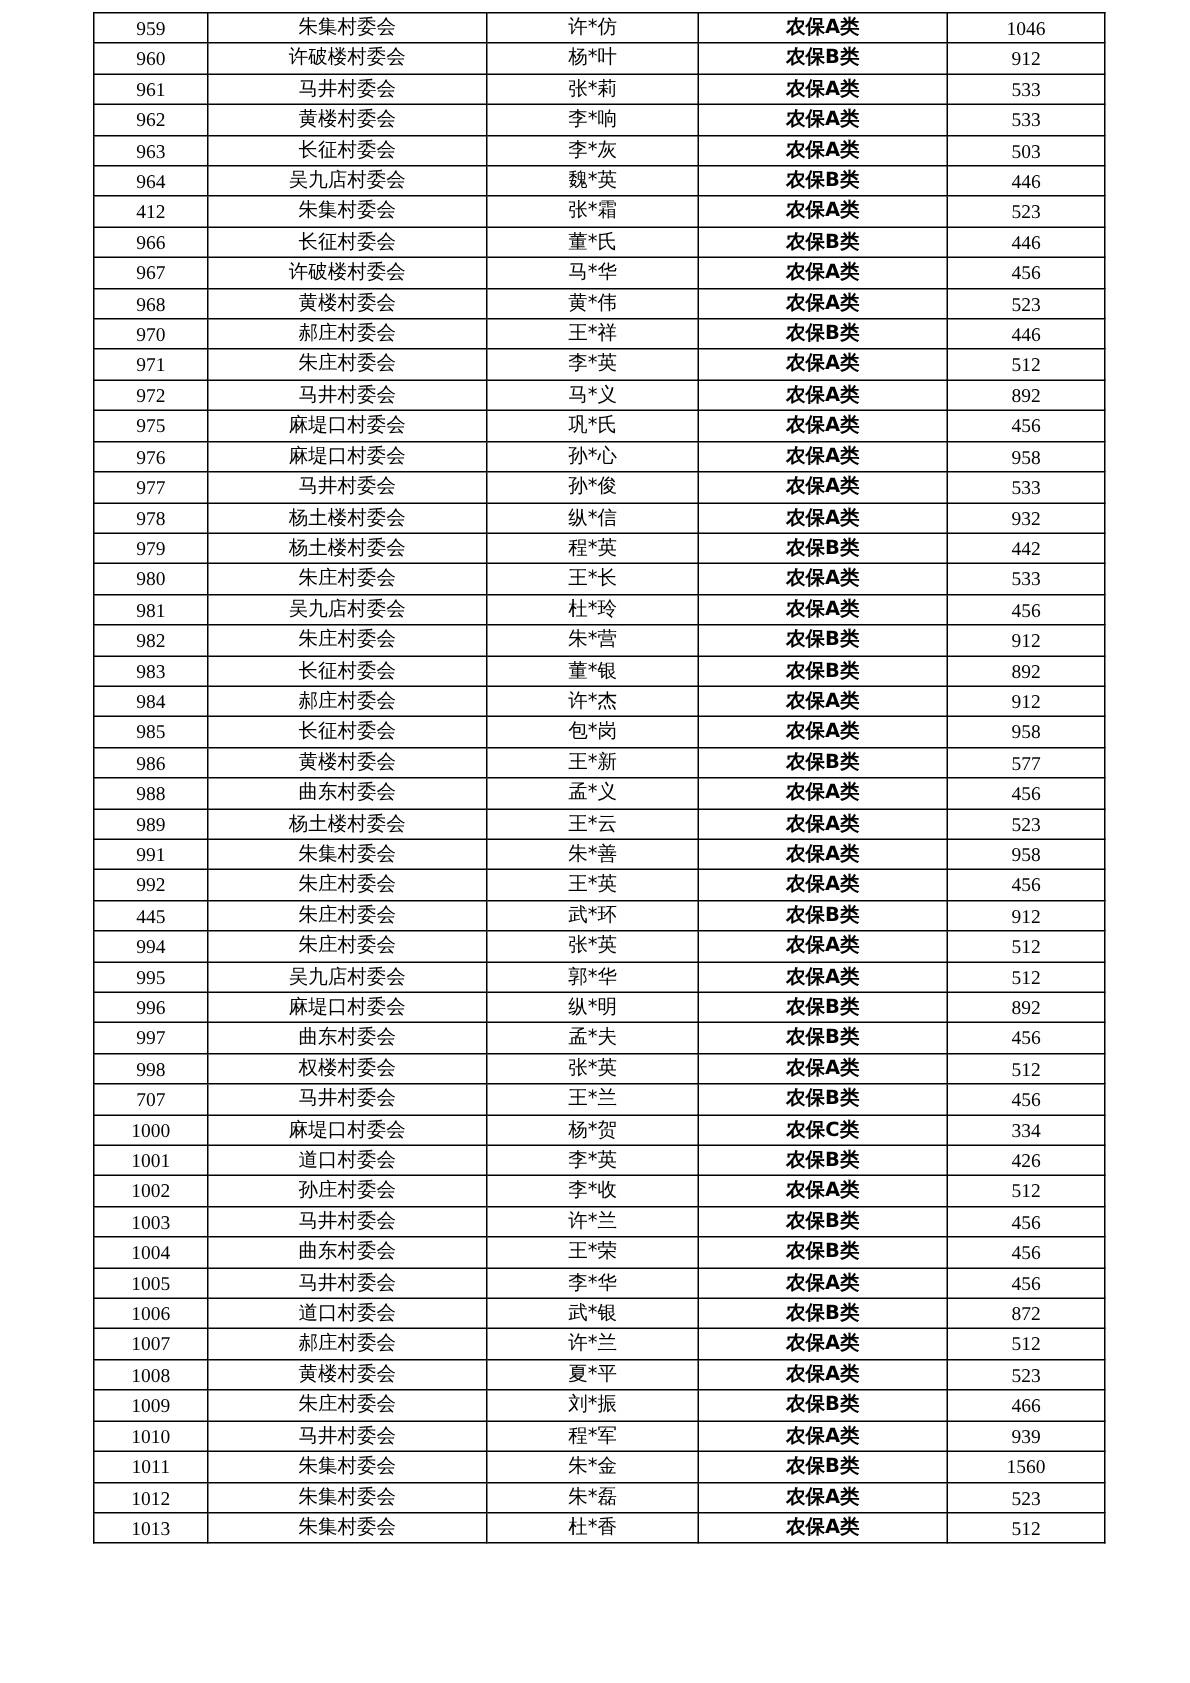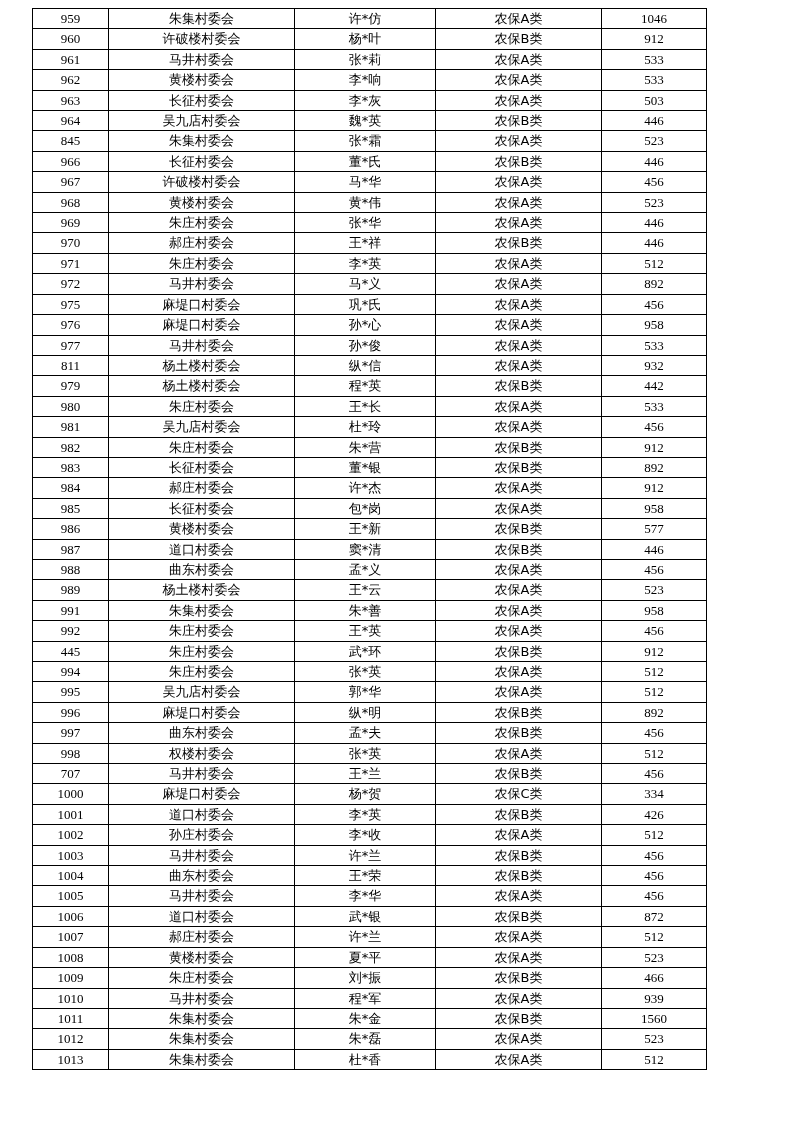--- a/index.html
+++ b/index.html
@@ -10,21 +10,21 @@
   body {
     width: 793px;
     height: 1122px;
     font-family: "Liberation Sans", sans-serif;
     color: #000000;
   }
   .page {
     width: 793px;
     height: 1122px;
     box-sizing: border-box;
-    padding: 8px 62px 0 32px;
+    padding: 8px 62px 0 62px;
     position: relative;
   }
   table.data-table {
     border-collapse: collapse;
     width: 669px;
     table-layout: fixed;
   }
   table.data-table td {
     border: 1px solid #000000;
     height: 19.4px;
@@ -32,21 +32,21 @@
     text-align: center;
     vertical-align: middle;
     font-size: 13px;
     padding: 0;
     overflow: hidden;
     white-space: nowrap;
   }
   td.col-idx { width: 75px; }
   td.col-village { width: 185px; }
   td.col-name { width: 140px; }
-  td.col-type { width: 165px; }
+  td.col-type { width: 165px; font-weight: bold; }
   td.col-amount { width: 104px; }
   .cn {
     font-family: "DejaVu Sans", "Liberation Sans", sans-serif;
     font-size: 13px;
   }
   .num {
     font-family: "Liberation Serif", serif;
     font-size: 13.5px;
   }
 </style>
@@ -92,21 +92,21 @@
           <td class="col-amount num">503</td>
         </tr>
         <tr>
           <td class="col-idx num">964</td>
           <td class="col-village cn">吴九店村委会</td>
           <td class="col-name cn">魏*英</td>
           <td class="col-type cn">农保B类</td>
           <td class="col-amount num">446</td>
         </tr>
         <tr>
-          <td class="col-idx num">845</td>
+          <td class="col-idx num">412</td>
           <td class="col-village cn">朱集村委会</td>
           <td class="col-name cn">张*霜</td>
           <td class="col-type cn">农保A类</td>
           <td class="col-amount num">523</td>
         </tr>
         <tr>
           <td class="col-idx num">966</td>
           <td class="col-village cn">长征村委会</td>
           <td class="col-name cn">董*氏</td>
           <td class="col-type cn">农保B类</td>
@@ -120,27 +120,20 @@
           <td class="col-amount num">456</td>
         </tr>
         <tr>
           <td class="col-idx num">968</td>
           <td class="col-village cn">黄楼村委会</td>
           <td class="col-name cn">黄*伟</td>
           <td class="col-type cn">农保A类</td>
           <td class="col-amount num">523</td>
         </tr>
         <tr>
-          <td class="col-idx num">969</td>
-          <td class="col-village cn">朱庄村委会</td>
-          <td class="col-name cn">张*华</td>
-          <td class="col-type cn">农保A类</td>
-          <td class="col-amount num">446</td>
-        </tr>
-        <tr>
           <td class="col-idx num">970</td>
           <td class="col-village cn">郝庄村委会</td>
           <td class="col-name cn">王*祥</td>
           <td class="col-type cn">农保B类</td>
           <td class="col-amount num">446</td>
         </tr>
         <tr>
           <td class="col-idx num">971</td>
           <td class="col-village cn">朱庄村委会</td>
           <td class="col-name cn">李*英</td>
@@ -169,21 +162,21 @@
           <td class="col-amount num">958</td>
         </tr>
         <tr>
           <td class="col-idx num">977</td>
           <td class="col-village cn">马井村委会</td>
           <td class="col-name cn">孙*俊</td>
           <td class="col-type cn">农保A类</td>
           <td class="col-amount num">533</td>
         </tr>
         <tr>
-          <td class="col-idx num">811</td>
+          <td class="col-idx num">978</td>
           <td class="col-village cn">杨土楼村委会</td>
           <td class="col-name cn">纵*信</td>
           <td class="col-type cn">农保A类</td>
           <td class="col-amount num">932</td>
         </tr>
         <tr>
           <td class="col-idx num">979</td>
           <td class="col-village cn">杨土楼村委会</td>
           <td class="col-name cn">程*英</td>
           <td class="col-type cn">农保B类</td>
@@ -230,27 +223,20 @@
           <td class="col-name cn">包*岗</td>
           <td class="col-type cn">农保A类</td>
           <td class="col-amount num">958</td>
         </tr>
         <tr>
           <td class="col-idx num">986</td>
           <td class="col-village cn">黄楼村委会</td>
           <td class="col-name cn">王*新</td>
           <td class="col-type cn">农保B类</td>
           <td class="col-amount num">577</td>
-        </tr>
-        <tr>
-          <td class="col-idx num">987</td>
-          <td class="col-village cn">道口村委会</td>
-          <td class="col-name cn">窦*清</td>
-          <td class="col-type cn">农保B类</td>
-          <td class="col-amount num">446</td>
         </tr>
         <tr>
           <td class="col-idx num">988</td>
           <td class="col-village cn">曲东村委会</td>
           <td class="col-name cn">孟*义</td>
           <td class="col-type cn">农保A类</td>
           <td class="col-amount num">456</td>
         </tr>
         <tr>
           <td class="col-idx num">989</td>

